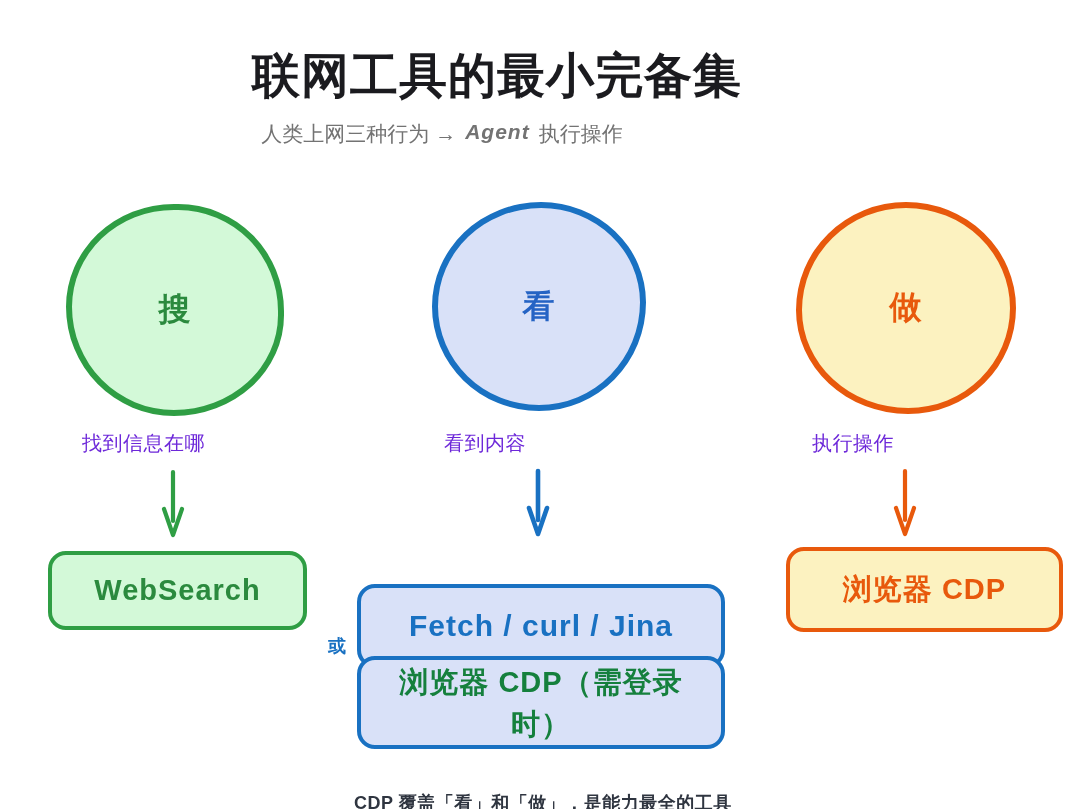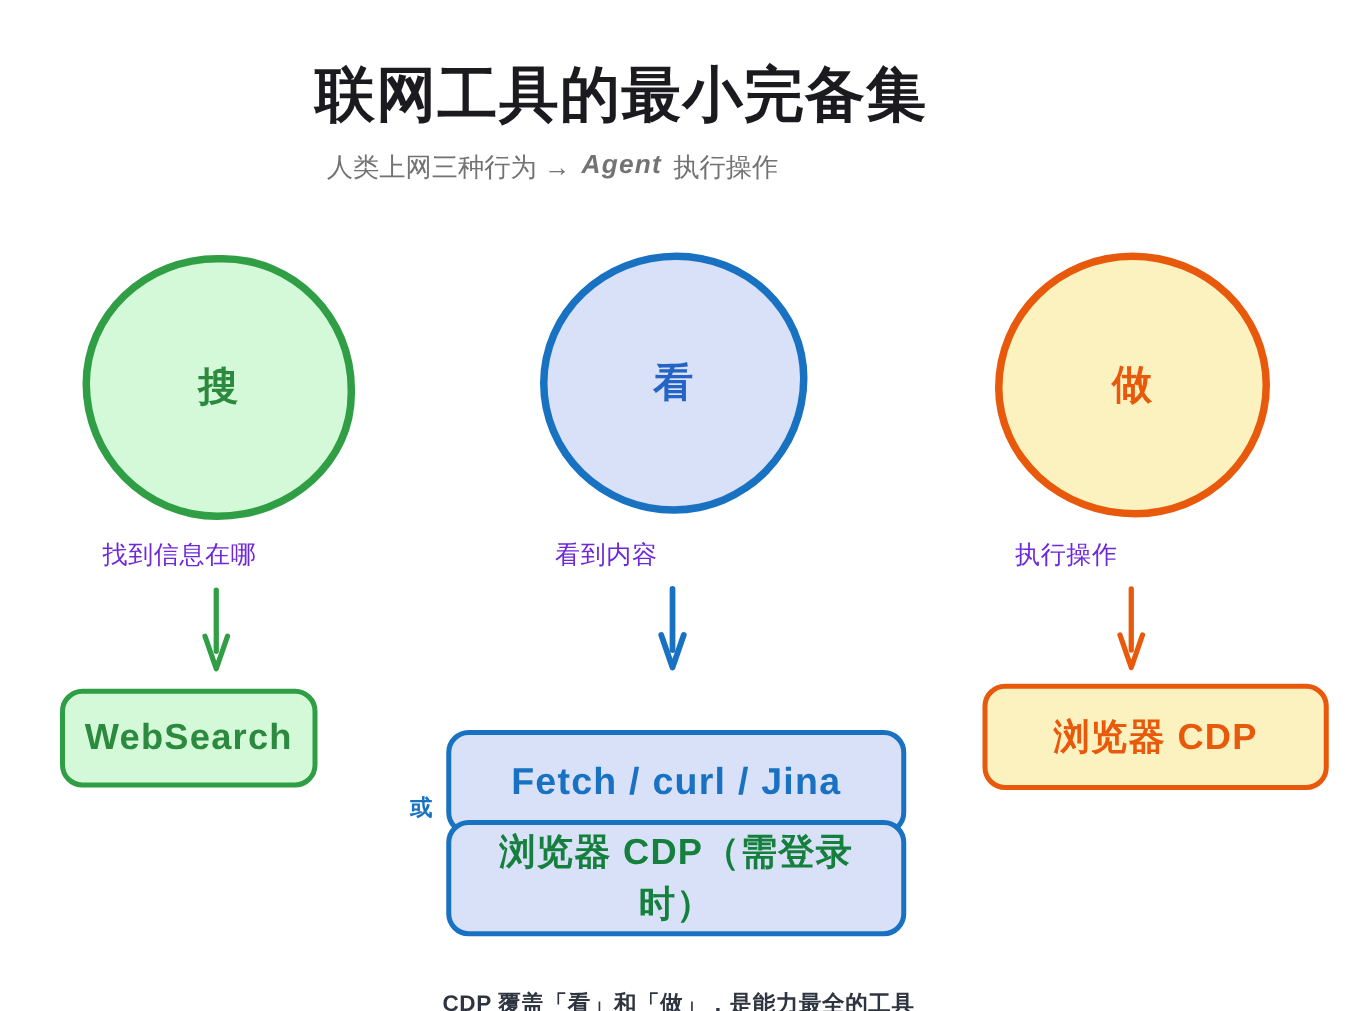--- a/index.html
+++ b/index.html
@@ -105,21 +105,21 @@
     display: flex;
     flex-direction: column;
     align-items: center;
     justify-content: center;
     border-radius: 18px;
     text-align: center;
     letter-spacing: 1px;
     white-space: nowrap;
   }
   .tool-box.websearch {
-    left: 48px; top: 551px; width: 206px; height: 79px;
+    left: 48px; top: 551px; width: 259px; height: 79px;
     border: 4.5px solid #2f9e44;
     background: #d3f9d8;
     color: #2b8a3e;
     font-size: 29px;
     font-weight: 600;
   }
   .tool-box.fetch {
     left: 357px; top: 548px; width: 368px; height: 84px;
     border: 4.5px solid #1971c2;
     background: #d9e1f8;

